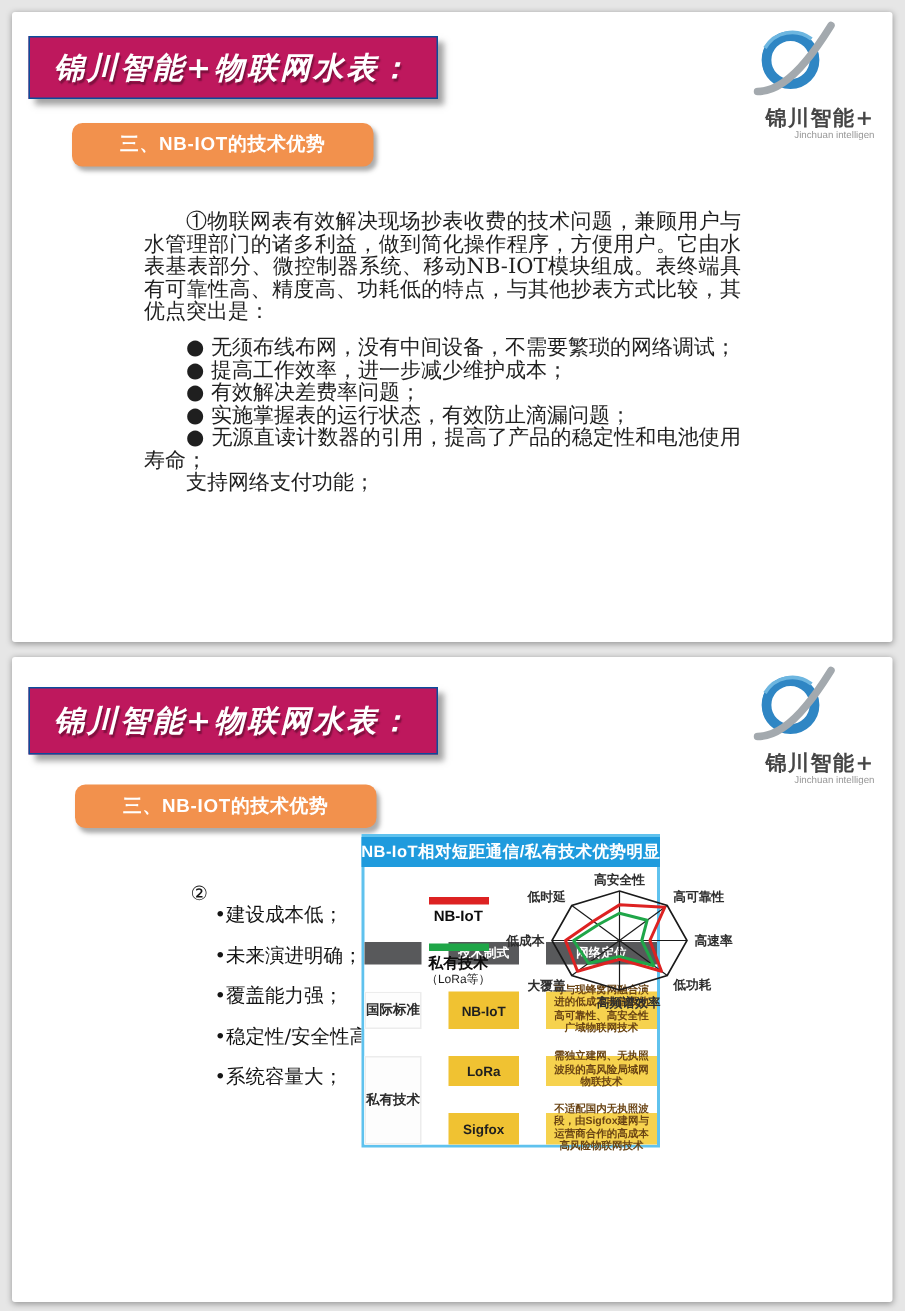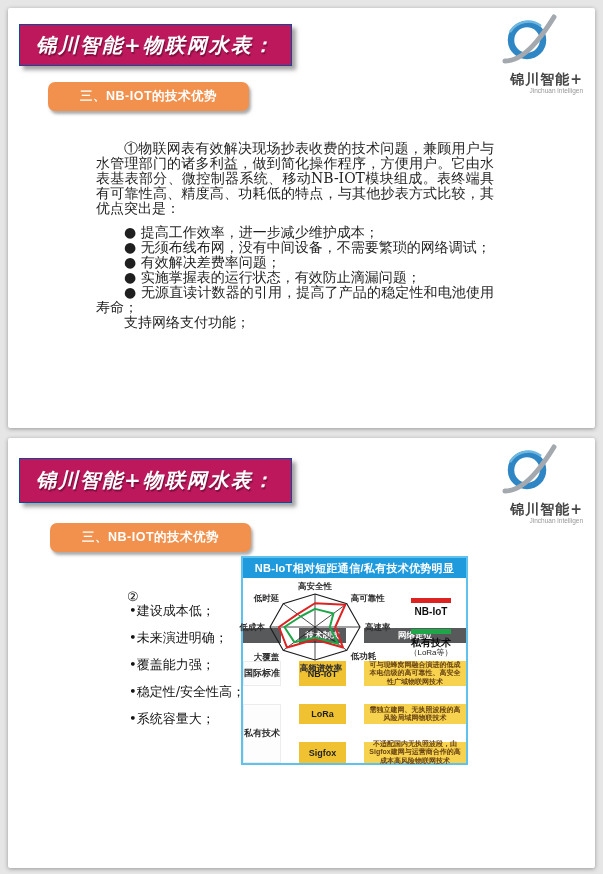--- a/index.html
+++ b/index.html
@@ -52,26 +52,26 @@
   .para{text-indent:2em;margin:0 0 9px 0;}
   .bullet-p{text-indent:2em;margin:0;}
   .tail-line{text-indent:2em;margin:0;}
 
   .s2-list{
     position:absolute;left:119px;top:152px;
     font-family:"DejaVu Serif","Liberation Serif",serif;
     font-size:13px;color:#141414;
   }
   .s2-mark{margin:0;line-height:14px;}
-  .s2-item{margin:0 0 13px 2px;line-height:14px;white-space:nowrap;}
+  .s2-item{margin:0 0 13px 16px;line-height:14px;white-space:nowrap;}
 
   .chart-panel{
-    position:absolute;left:233px;top:118px;width:227px;height:209px;
+    position:absolute;left:233px;top:118px;width:199px;height:209px;
     background:#fff;border:2px solid #5fc2ee;box-sizing:border-box;
-    display:flex;flex-direction:column;
+    display:flex;flex-direction:column;align-items:center;
   }
   .chart-title{
     background:#1f9bdd;color:#fff;font-weight:bold;font-size:11px;
     text-align:center;height:20px;line-height:20px;letter-spacing:.3px;white-space:nowrap;
   }
   .radar-wrap{position:relative;height:103px;}
   .radar-wrap svg{position:absolute;left:0;top:0;overflow:visible;}
   .radar-label{
     font-size:8.5px;font-weight:bold;fill:#2e2e2e;
     font-family:"Liberation Sans",sans-serif;
@@ -111,22 +111,22 @@
     <div class="logo-sub">Jinchuan intelligen</div>
   </div>
 
   <div class="badge">
     <span>三、NB-IOT的技术优势</span>
   </div>
 
   <div class="body-text">
     <p class="para">①物联网表有效解决现场抄表收费的技术问题，兼顾用户与水管理部门的诸多利益，做到简化操作程序，方便用户。它由水表基表部分、微控制器系统、移动NB-IOT模块组成。表终端具有可靠性高、精度高、功耗低的特点，与其他抄表方式比较，其优点突出是：</p>
     <div id="s1-bullet-list">
+        <p class="bullet-p"><span>●</span><span> </span><span>无须布线布网，没有中间设备，不需要繁琐的网络调试；</span></p>
         <p class="bullet-p"><span>●</span><span> </span><span>提高工作效率，进一步减少维护成本；</span></p>
-        <p class="bullet-p"><span>●</span><span> </span><span>无须布线布网，没有中间设备，不需要繁琐的网络调试；</span></p>
         <p class="bullet-p"><span>●</span><span> </span><span>有效解决差费率问题；</span></p>
         <p class="bullet-p"><span>●</span><span> </span><span>实施掌握表的运行状态，有效防止滴漏问题；</span></p>
         <p class="bullet-p"><span>●</span><span> </span><span>无源直读计数器的引用，提高了产品的稳定性和电池使用寿命；</span></p>
       </div>
     <p class="tail-line">支持网络支付功能；</p>
   </div>
 </div>
 
 <div class="slide" id="slide2">
   <div class="banner">

